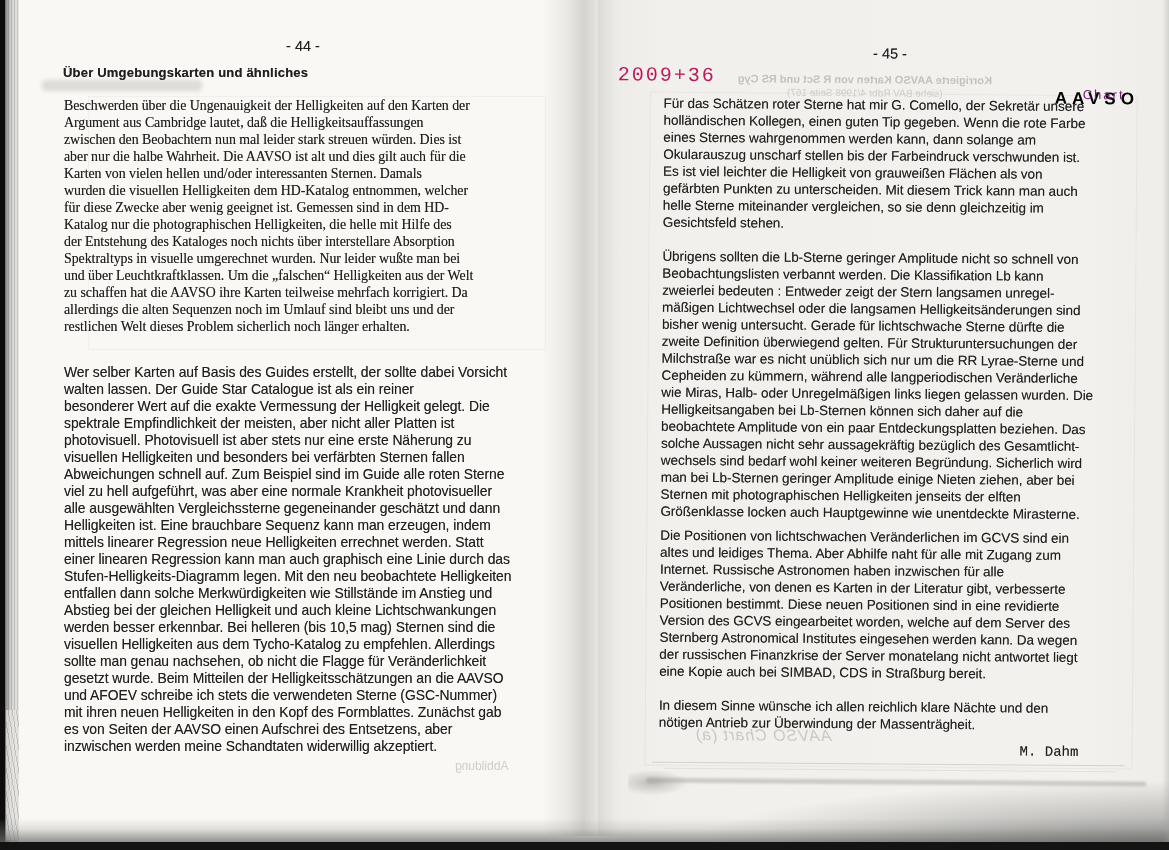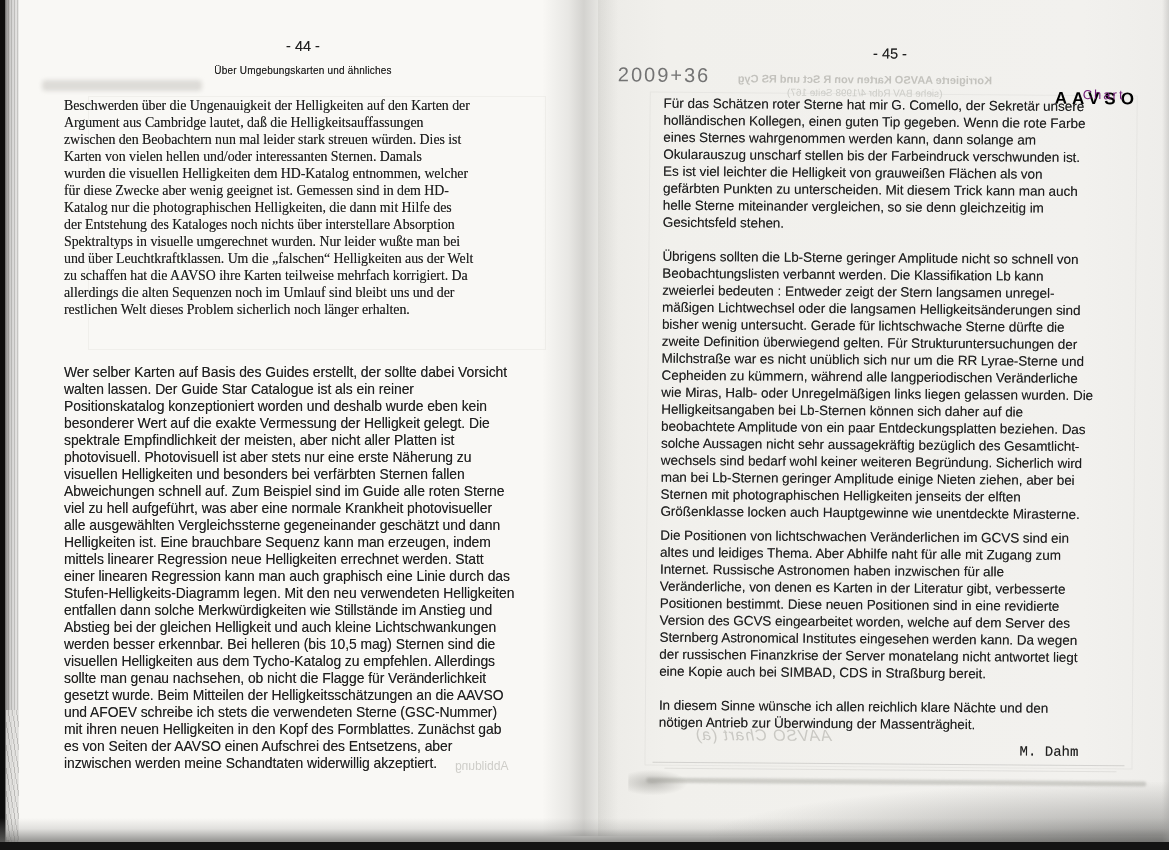--- a/index.html
+++ b/index.html
@@ -29,21 +29,21 @@
   .page-stack{position:absolute;left:6px;bottom:10px;width:13px;height:130px;
     background:repeating-linear-gradient(80deg,#b9b8b5 0 1px,#e8e7e4 1px 4px);opacity:.7;}
 
   
   .page{position:absolute;top:4px;left:0;width:1169px;height:850px;}
   .line{height:17px;line-height:17px;white-space:nowrap;}
   .lp .line{font-size:13.9px;letter-spacing:-0.05px;}
   .rp .line{font-size:13.5px;letter-spacing:-0.05px;}
   .para{position:absolute;text-shadow:0 0 .5px rgba(25,25,25,.55);}
   .pagenum{position:absolute;font-size:14.5px;text-align:center;text-shadow:0 0 .5px rgba(25,25,25,.5);}
-  .title{position:absolute;font-size:10px;font-weight:normal;text-align:center;letter-spacing:.2px;
+  .title{position:absolute;font-size:13px;font-weight:bold;text-align:left;letter-spacing:.2px;
     text-shadow:0 0 .5px rgba(25,25,25,.6);}
   .signature{position:absolute;font-size:14px;text-shadow:0 0 .5px rgba(25,25,25,.5);font-family:Liberation Mono, monospace;}
 
   
   .lp-num{left:63px;top:34px;width:480px;}
   .lp-title{left:63px;top:61px;width:480px;}
   .lp-p1{left:64px;top:93px;font-family:Liberation Serif, serif;}
   .lp-p2{left:64px;top:360px;}
 
   
@@ -60,21 +60,21 @@
   .bleed{position:absolute;color:#c7c6c1;}
   .mirror{transform:scaleX(-1);}
   .bt-box-left{position:absolute;left:88px;top:92px;width:456px;height:252px;
     border:1px solid rgba(70,70,65,.05);}
   .bt-smudge-tl{position:absolute;left:42px;top:76px;width:160px;height:11px;
     background:rgba(175,174,168,.38);filter:blur(2px);border-radius:4px;}
   .bt-abbildung{left:455px;top:755px;font-size:12px;opacity:.85;}
 
   .bt-box-right{position:absolute;left:10px;top:92px;width:486px;height:672px;
     border:1px solid rgba(70,70,65,.055);}
-  .bt-designation{left:-22px;top:64px;font-size:20px;letter-spacing:2px;color:#737373;}
+  .bt-designation{left:-22px;top:64px;font-size:20px;letter-spacing:2px;color:#be185d;font-family:Liberation Mono, monospace;}
   .bt-headline{left:60px;top:72px;width:330px;font-size:11px;font-weight:bold;text-align:center;color:#c3c2bd;}
   .bt-subline{left:95px;top:86px;width:260px;font-size:10px;text-align:center;color:#ccccc7;}
   .bt-brand{left:415px;top:62px;font-size:17px;font-weight:bold;letter-spacing:5px;color:#000000;margin-top:24px;}
   .bt-chartword{left:443px;top:84px;font-size:13px;letter-spacing:2px;color:#701a75;}
   .bt-handwriting{left:60px;top:726px;font-size:16px;font-style:italic;color:#c9c8c3;letter-spacing:1px;}
   .bt-rule1{position:absolute;left:18px;top:762px;width:472px;height:1px;background:rgba(80,80,75,.18);}
   .bt-rule2{position:absolute;left:30px;top:768px;width:452px;height:1px;background:rgba(80,80,75,.10);}
   .bt-footnote{position:absolute;left:12px;top:778px;width:500px;height:5px;
     background:rgba(160,159,154,.45);filter:blur(1.2px);border-radius:3px;}
   .bt-blob{position:absolute;left:-6px;top:770px;width:60px;height:26px;
@@ -97,46 +97,46 @@
   <div class="bt-smudge-tl"></div>
   <div class="bt-box-left"></div>
 
   <div class="pagenum lp-num">- 44 -</div>
   <div class="title lp-title">Über Umgebungskarten und ähnliches</div>
 
   <div class="para lp-p1">
       <div class="line">Beschwerden über die Ungenauigkeit der Helligkeiten auf den Karten der</div>
       <div class="line">Argument aus Cambridge lautet, daß die Helligkeitsauffassungen</div>
       <div class="line">zwischen den Beobachtern nun mal leider stark streuen würden. Dies ist</div>
+      <div class="line">aber nur die halbe Wahrheit. Die AAVSO ist alt und dies gilt auch für die</div>
       <div class="line">Karten von vielen hellen und/oder interessanten Sternen. Damals</div>
       <div class="line">wurden die visuellen Helligkeiten dem HD-Katalog entnommen, welcher</div>
       <div class="line">für diese Zwecke aber wenig geeignet ist. Gemessen sind in dem HD-</div>
-      <div class="line">Katalog nur die photographischen Helligkeiten, die dann mit Hilfe des</div>
+      <div class="line">Katalog nur die photographischen Helligkeiten, die helle mit Hilfe des</div>
       <div class="line">der Entstehung des Kataloges noch nichts über interstellare Absorption</div>
       <div class="line">Spektraltyps in visuelle umgerechnet wurden. Nur leider wußte man bei</div>
       <div class="line">und über Leuchtkraftklassen. Um die „falschen“ Helligkeiten aus der Welt</div>
       <div class="line">zu schaffen hat die AAVSO ihre Karten teilweise mehrfach korrigiert. Da</div>
       <div class="line">allerdings die alten Sequenzen noch im Umlauf sind bleibt uns und der</div>
       <div class="line">restlichen Welt dieses Problem sicherlich noch länger erhalten.</div>
     </div>
   <div class="para lp-p2">
       <div class="line">Wer selber Karten auf Basis des Guides erstellt, der sollte dabei Vorsicht</div>
       <div class="line">walten lassen. Der Guide Star Catalogue ist als ein reiner</div>
-      <div class="line">Positionskatalog konzeptioniert worden und deshalb wurde eben kein</div>
       <div class="line">besonderer Wert auf die exakte Vermessung der Helligkeit gelegt. Die</div>
       <div class="line">spektrale Empfindlichkeit der meisten, aber nicht aller Platten ist</div>
       <div class="line">photovisuell. Photovisuell ist aber stets nur eine erste Näherung zu</div>
       <div class="line">visuellen Helligkeiten und besonders bei verfärbten Sternen fallen</div>
       <div class="line">Abweichungen schnell auf. Zum Beispiel sind im Guide alle roten Sterne</div>
       <div class="line">viel zu hell aufgeführt, was aber eine normale Krankheit photovisueller</div>
       <div class="line">alle ausgewählten Vergleichssterne gegeneinander geschätzt und dann</div>
       <div class="line">Helligkeiten ist. Eine brauchbare Sequenz kann man erzeugen, indem</div>
       <div class="line">mittels linearer Regression neue Helligkeiten errechnet werden. Statt</div>
       <div class="line">einer linearen Regression kann man auch graphisch eine Linie durch das</div>
-      <div class="line">Stufen-Helligkeits-Diagramm legen. Mit den neu verwendeten Helligkeiten</div>
+      <div class="line">Stufen-Helligkeits-Diagramm legen. Mit den neu beobachtete Helligkeiten</div>
       <div class="line">entfallen dann solche Merkwürdigkeiten wie Stillstände im Anstieg und</div>
       <div class="line">Abstieg bei der gleichen Helligkeit und auch kleine Lichtschwankungen</div>
       <div class="line">werden besser erkennbar. Bei helleren (bis 10,5 mag) Sternen sind die</div>
       <div class="line">visuellen Helligkeiten aus dem Tycho-Katalog zu empfehlen. Allerdings</div>
       <div class="line">sollte man genau nachsehen, ob nicht die Flagge für Veränderlichkeit</div>
       <div class="line">gesetzt wurde. Beim Mitteilen der Helligkeitsschätzungen an die AAVSO</div>
       <div class="line">und AFOEV schreibe ich stets die verwendeten Sterne (GSC-Nummer)</div>
       <div class="line">mit ihren neuen Helligkeiten in den Kopf des Formblattes. Zunächst gab</div>
       <div class="line">es von Seiten der AAVSO einen Aufschrei des Entsetzens, aber</div>
       <div class="line">inzwischen werden meine Schandtaten widerwillig akzeptiert.</div>

